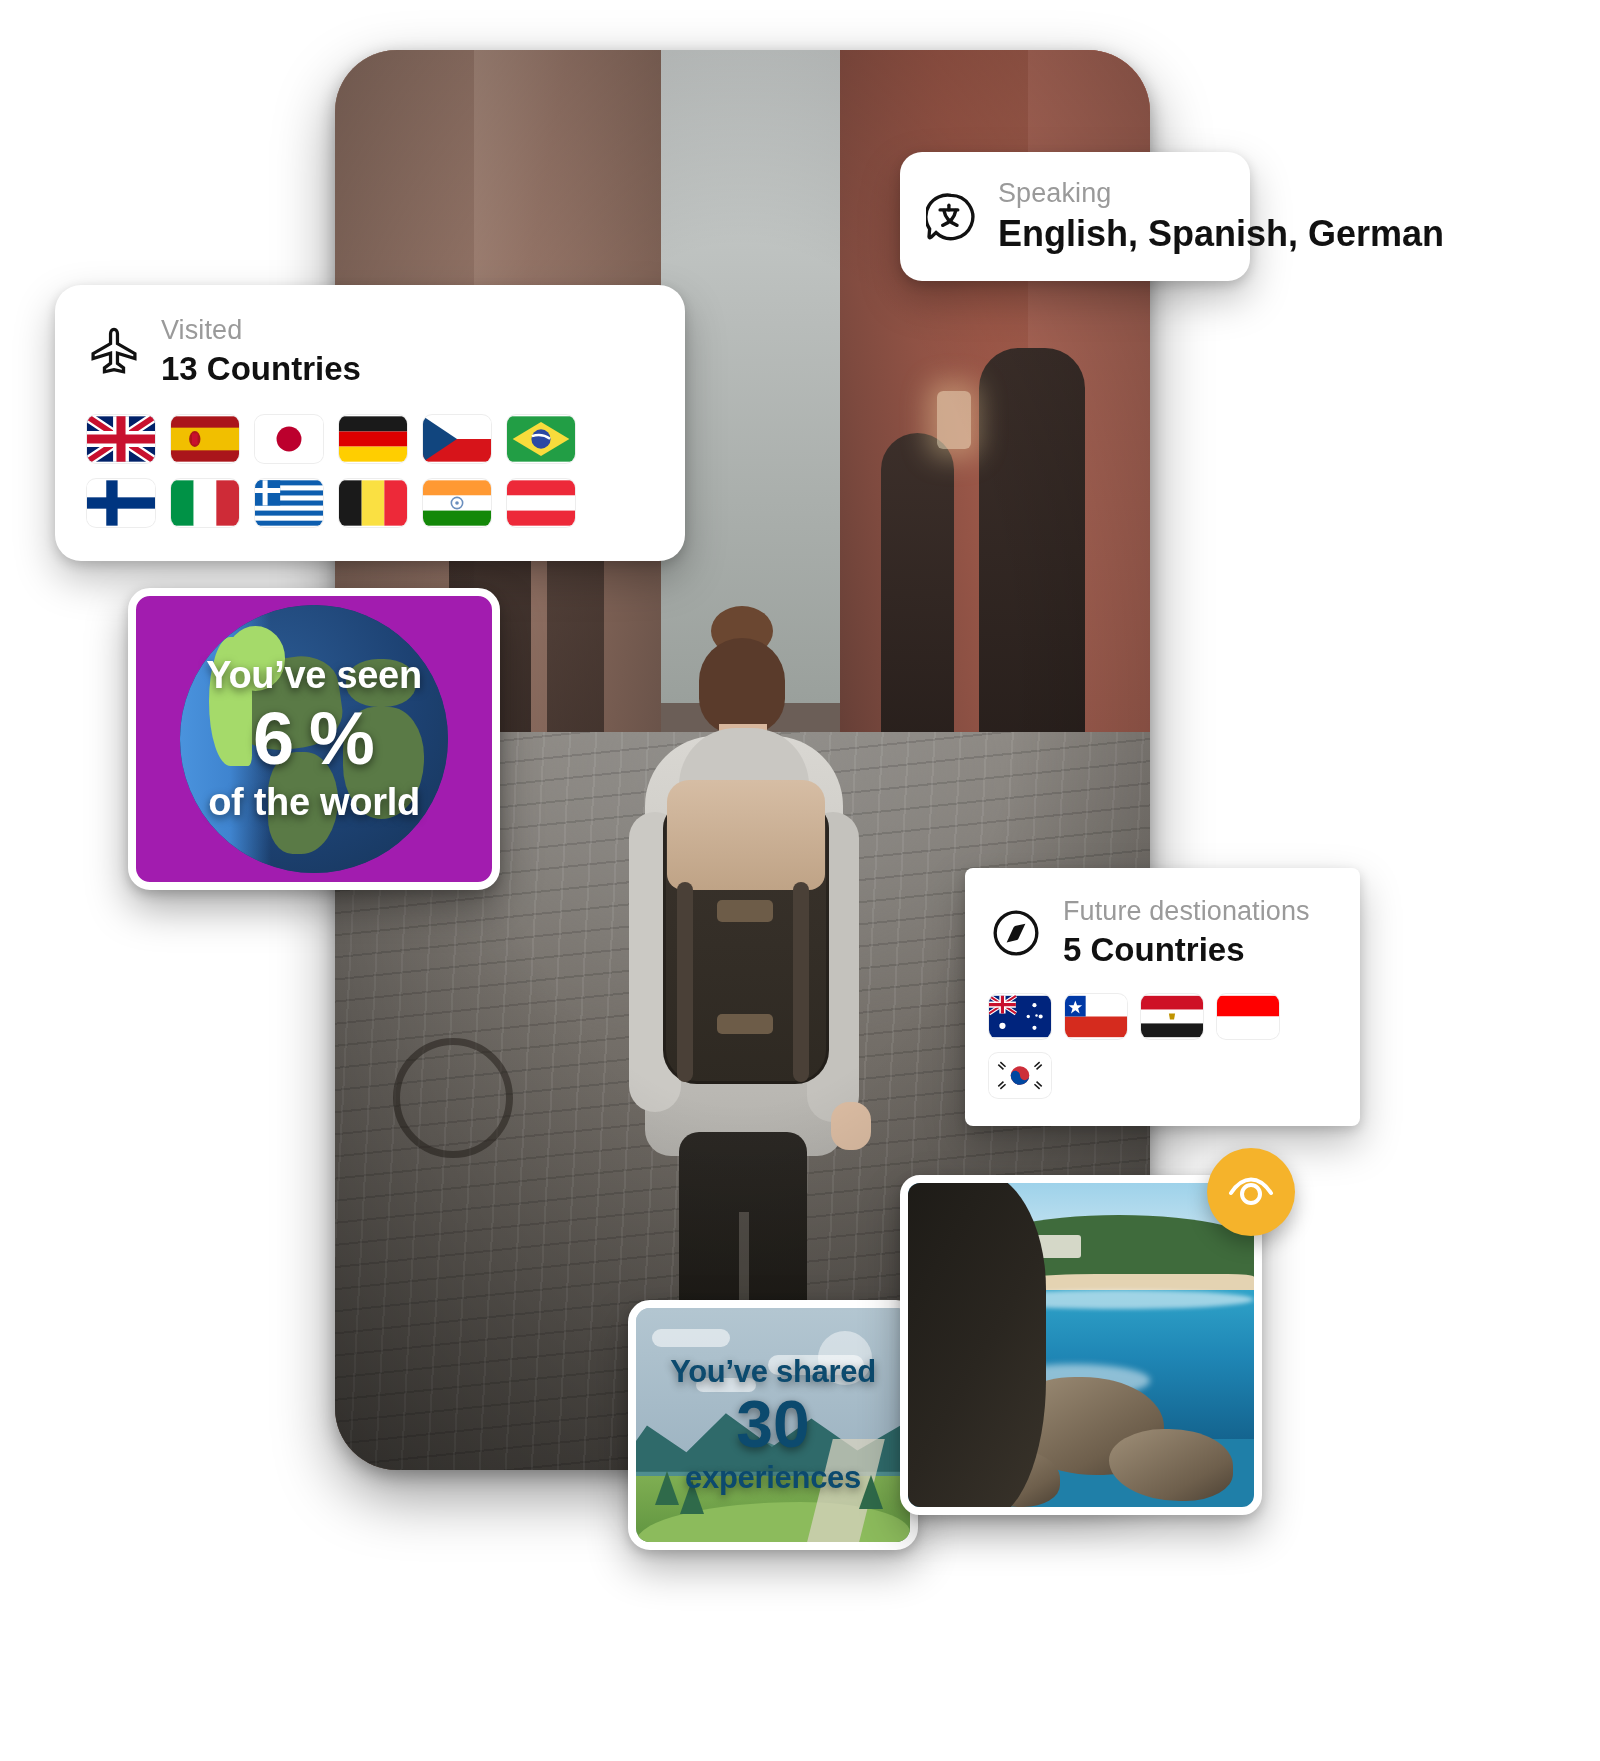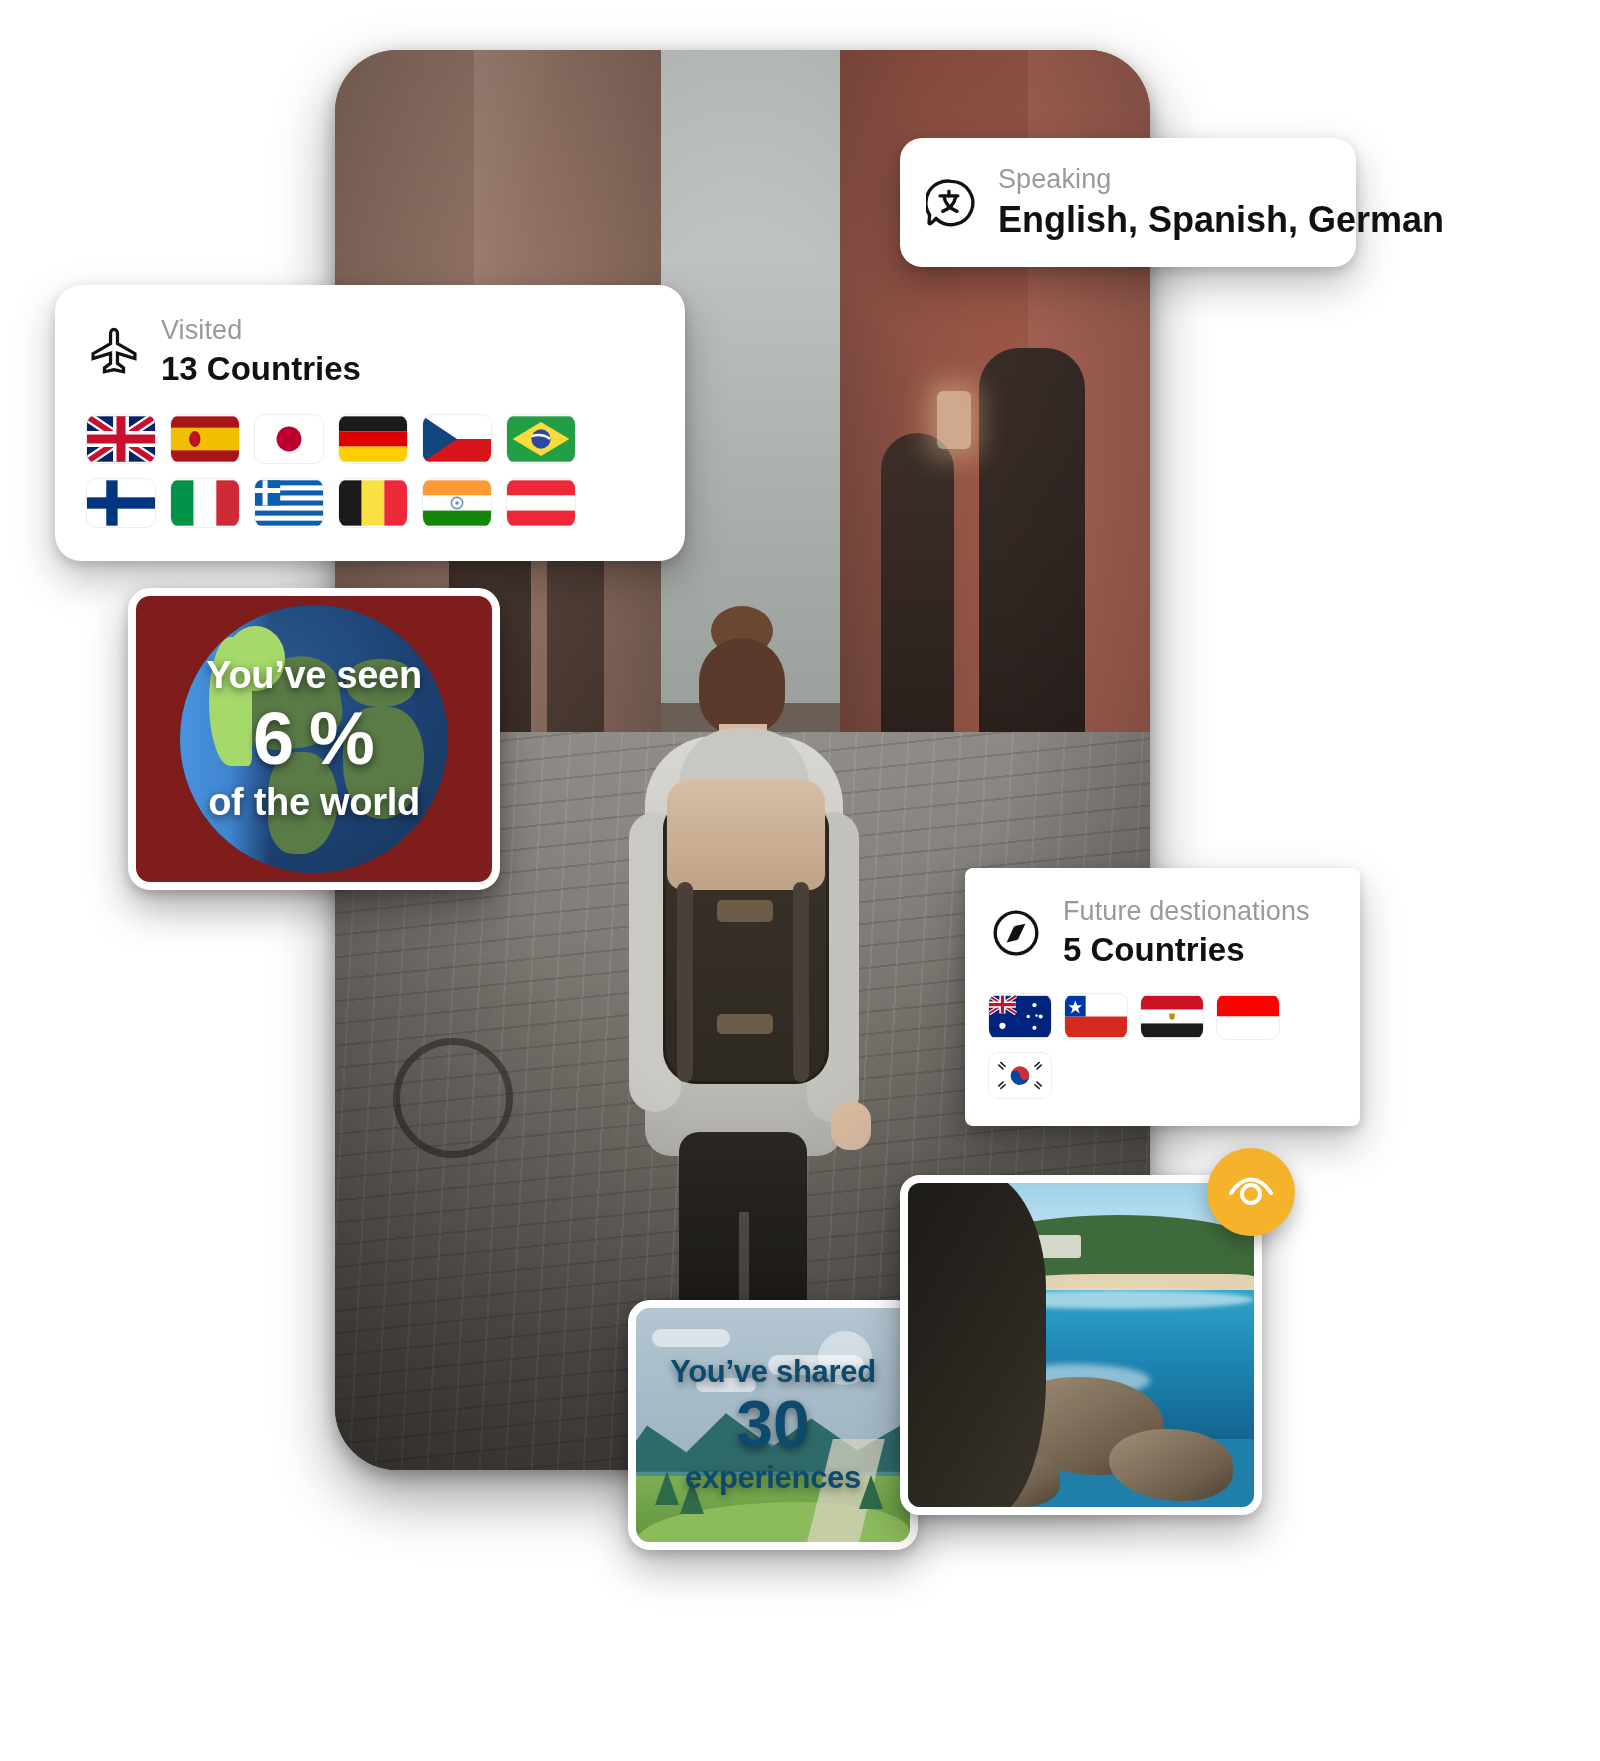--- a/index.html
+++ b/index.html
@@ -117,38 +117,38 @@
   .card {
     position: absolute; background:#fff; border-radius: 24px;
     box-shadow: 0 18px 40px rgba(0,0,0,.26), 0 4px 12px rgba(0,0,0,.16);
   }
   .card-head { display:flex; align-items:center; gap:20px; }
   .card-ico { flex:none; width:54px; height:54px; display:flex; align-items:center; justify-content:center; }
   .lbl { color:#9a9a9a; font-size:27px; line-height:1.15; letter-spacing:.1px; }
   .val { color:#111; font-size:33px; font-weight:700; line-height:1.2; margin-top:3px; }
 
   
-  #speaking-card { left:900px; top:138px; width:456px; padding:26px 26px 26px 24px; border-radius:22px; }
+  #speaking-card { left:900px; top:152px; width:350px; padding:26px 26px 26px 24px; border-radius:22px; }
   #speaking-card .val { font-size:36px; white-space:nowrap; }
 
   
   #visited-card { left:55px; top:285px; width:630px; padding:30px 32px 34px 32px; border-radius:26px; }
   .flag-row { display:flex; gap:16px; flex-wrap:wrap; margin-top:26px; }
   .flag { width:68px; height:48px; border-radius:9px; overflow:hidden; position:relative;
           box-shadow:0 0 0 1px rgba(0,0,0,.07); flex:none; background:#fff; }
 
   
   #future-card { left:965px; top:868px; width:395px; padding:28px 26px 28px 24px; border-radius:8px; }
   #future-card .flag-row { gap:14px; margin-top:24px; }
   #future-card .flag { width:62px; height:45px; }
 
   
   #globe-card {
     position:absolute; left:128px; top:588px; width:372px; height:302px;
-    background:#7f1d1d; border-radius:22px; border:8px solid #fff;
+    background:#a21caf; border-radius:22px; border:8px solid #fff;
     box-shadow:0 18px 40px rgba(0,0,0,.34), 0 4px 12px rgba(0,0,0,.2);
     overflow:hidden;
   }
   .globe {
     position:absolute; left:50%; top:50%; transform:translate(-50%,-50%);
     width:268px; height:268px; border-radius:50%;
     background:#1d3f6e; overflow:hidden;
   }
   .g-ocean { position:absolute; inset:0; border-radius:50%;
              background: radial-gradient(circle at 34% 30%, #2b5a92 0%, #1d4273 55%, #163458 100%); }

